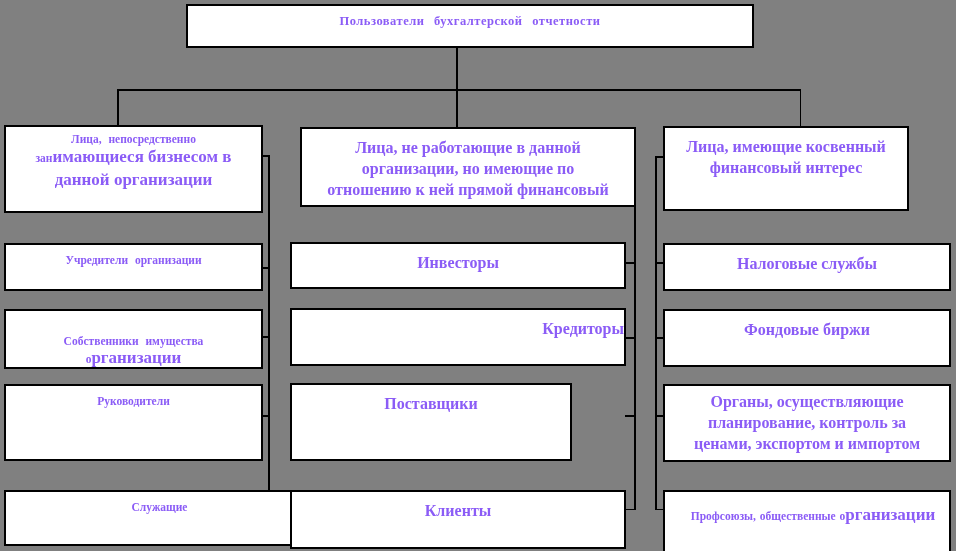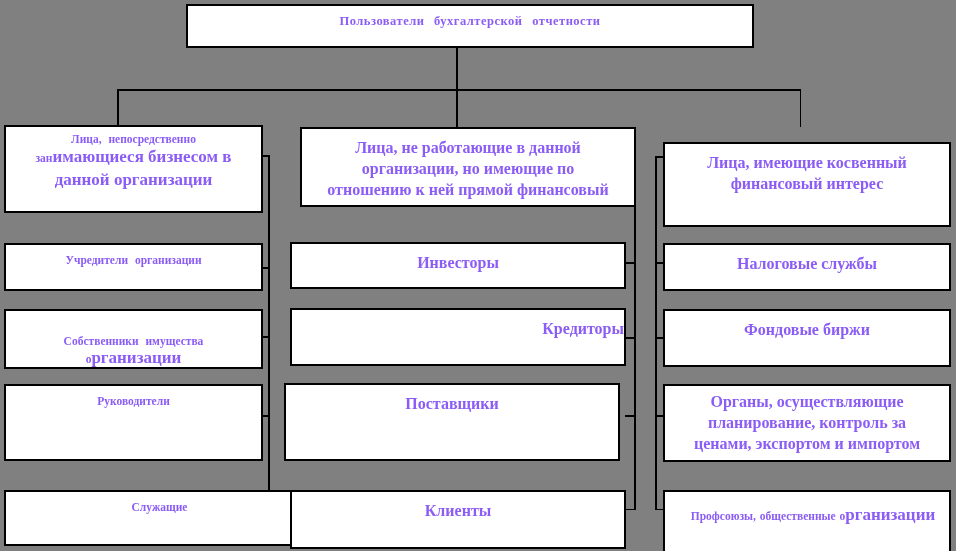--- a/index.html
+++ b/index.html
@@ -102,29 +102,29 @@
   </div>
 
   <div class="box t-mid pad8" style="left:290px; top:242px; width:336px; height:47px;">
     <span>Инвесторы</span>
   </div>
 
   <div class="box t-mid pad8" style="left:290px; top:308px; width:336px; height:58px;text-align:right;">
     <span>Кредиторы</span>
   </div>
 
-  <div class="box t-mid pad8" style="left:284px; top:383px; width:336px; height:78px;">
+  <div class="box t-mid pad8" style="left:290px; top:383px; width:282px; height:78px;">
     <span>Поставщики</span>
   </div>
 
   <div class="box t-mid pad8" style="left:290px; top:490px; width:336px; height:59px;">
     <span>Клиенты</span>
   </div>
 
-  <div class="box t-mid pad8" style="left:663px; top:126px; width:288px; height:85px;margin-top:16px;">
+  <div class="box t-mid pad8" style="left:663px; top:126px; width:246px; height:85px;">
     <div>Лица, имеющие косвенный</div>
     <div>финансовый интерес</div>
   </div>
 
   <div class="box t-mid pad8" style="left:663px; top:243px; width:288px; height:48px;">
     <span>Налоговые службы</span>
   </div>
 
   <div class="box t-mid pad8" style="left:663px; top:309px; width:288px; height:58px;">
     <span>Фондовые биржи</span>

